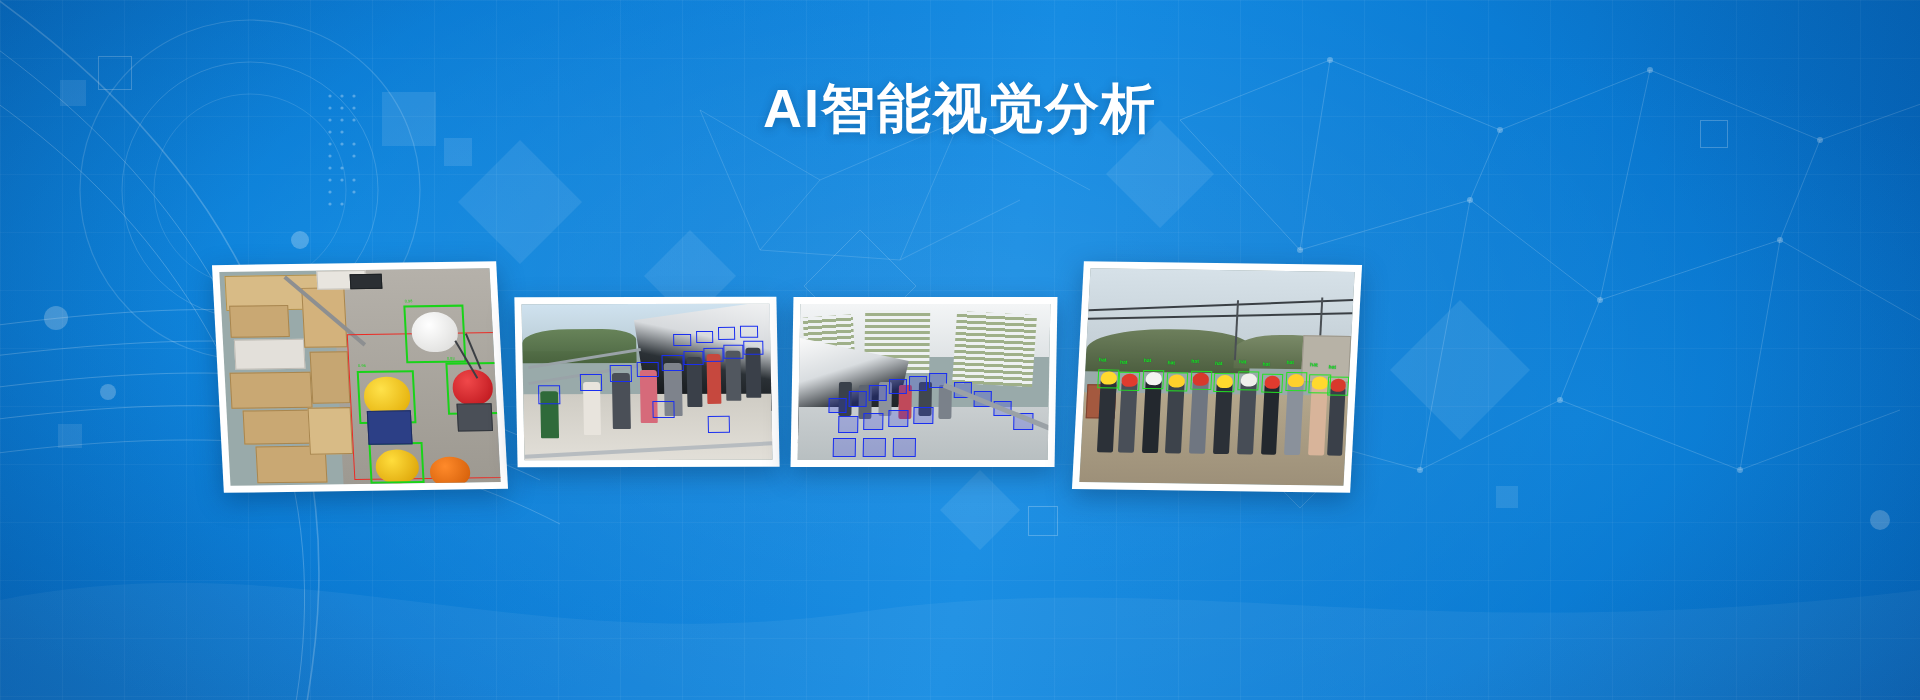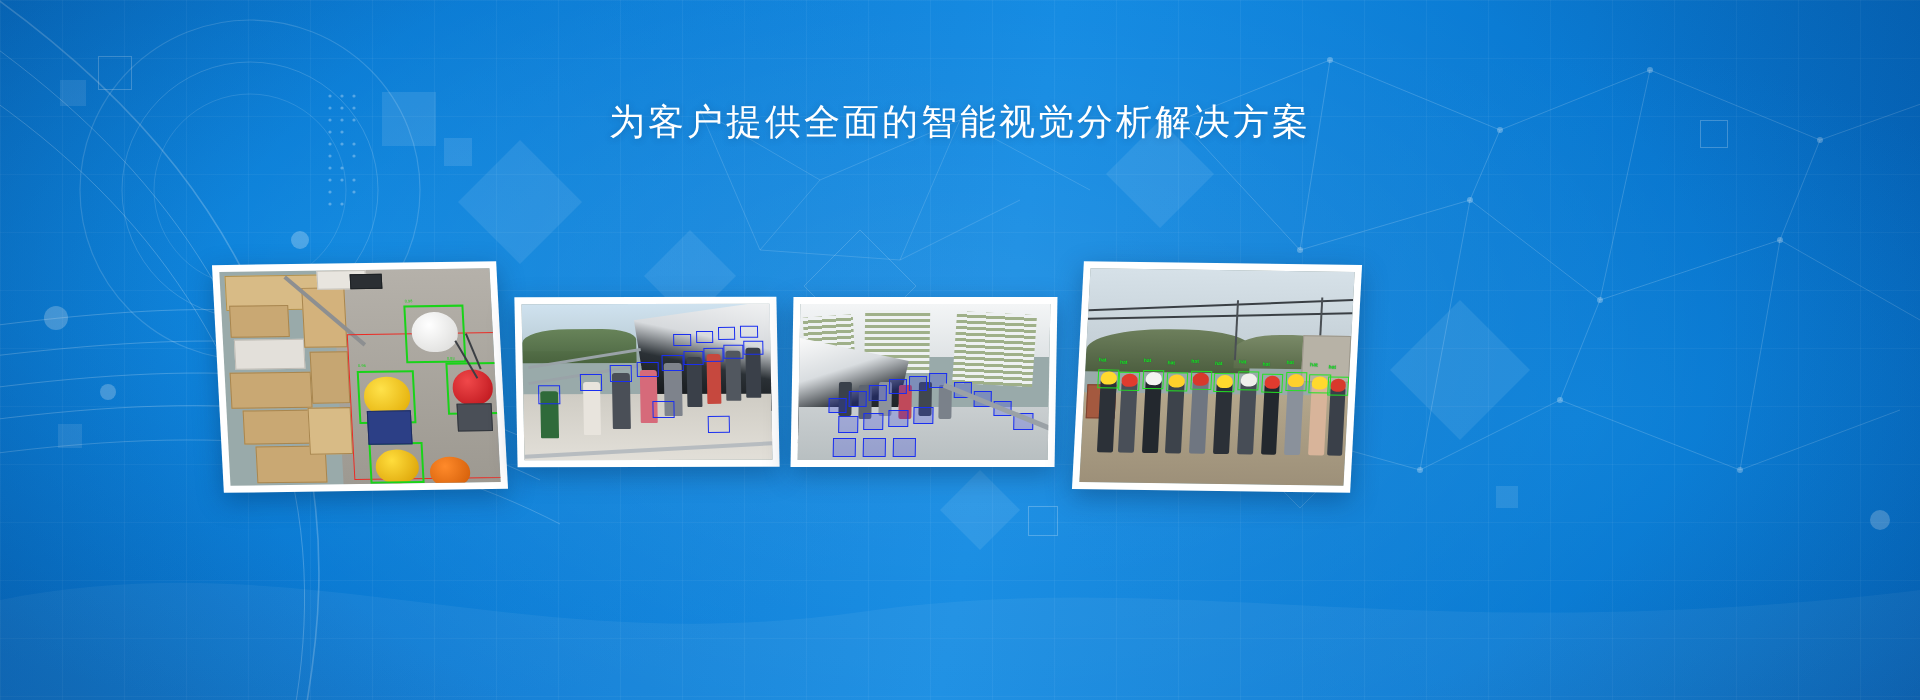--- a/index.html
+++ b/index.html
@@ -215,21 +215,21 @@
   <div class="sq o" style="left:98px;top:56px;width:34px;height:34px;"></div>
   <div class="sq" style="left:58px;top:424px;width:24px;height:24px;"></div>
   <div class="sq o" style="left:382px;top:92px;width:54px;height:54px;background:rgba(255,255,255,.10);border:none;"></div>
   <div class="sq" style="left:444px;top:138px;width:28px;height:28px;"></div>
   <div class="sq o" style="left:1028px;top:506px;width:30px;height:30px;"></div>
   <div class="sq" style="left:1496px;top:486px;width:22px;height:22px;"></div>
   <div class="sq o" style="left:1700px;top:120px;width:28px;height:28px;"></div>
   <div class="bg-layer vignette"></div>
 
   <div class="text-wrap">
-    <p class="subtitle">为客户提供全面的智能视觉分析解决方案</p>
+    <h1 class="title">AI智能视觉分析</h1>
   </div>
 
   <div class="strip">
 
     <div class="card c1">
       <div class="photo ph1">
         <div class="floor"></div>
         <div class="pal" style="left:2%;top:2%;width:36%;height:16%;"></div>
         <div class="box" style="left:3%;top:16%;width:22%;height:15%;"></div>
         <div class="box" style="left:4%;top:32%;width:26%;height:14%;background:#e3e0da;border-color:#bfbcb5;"></div>

